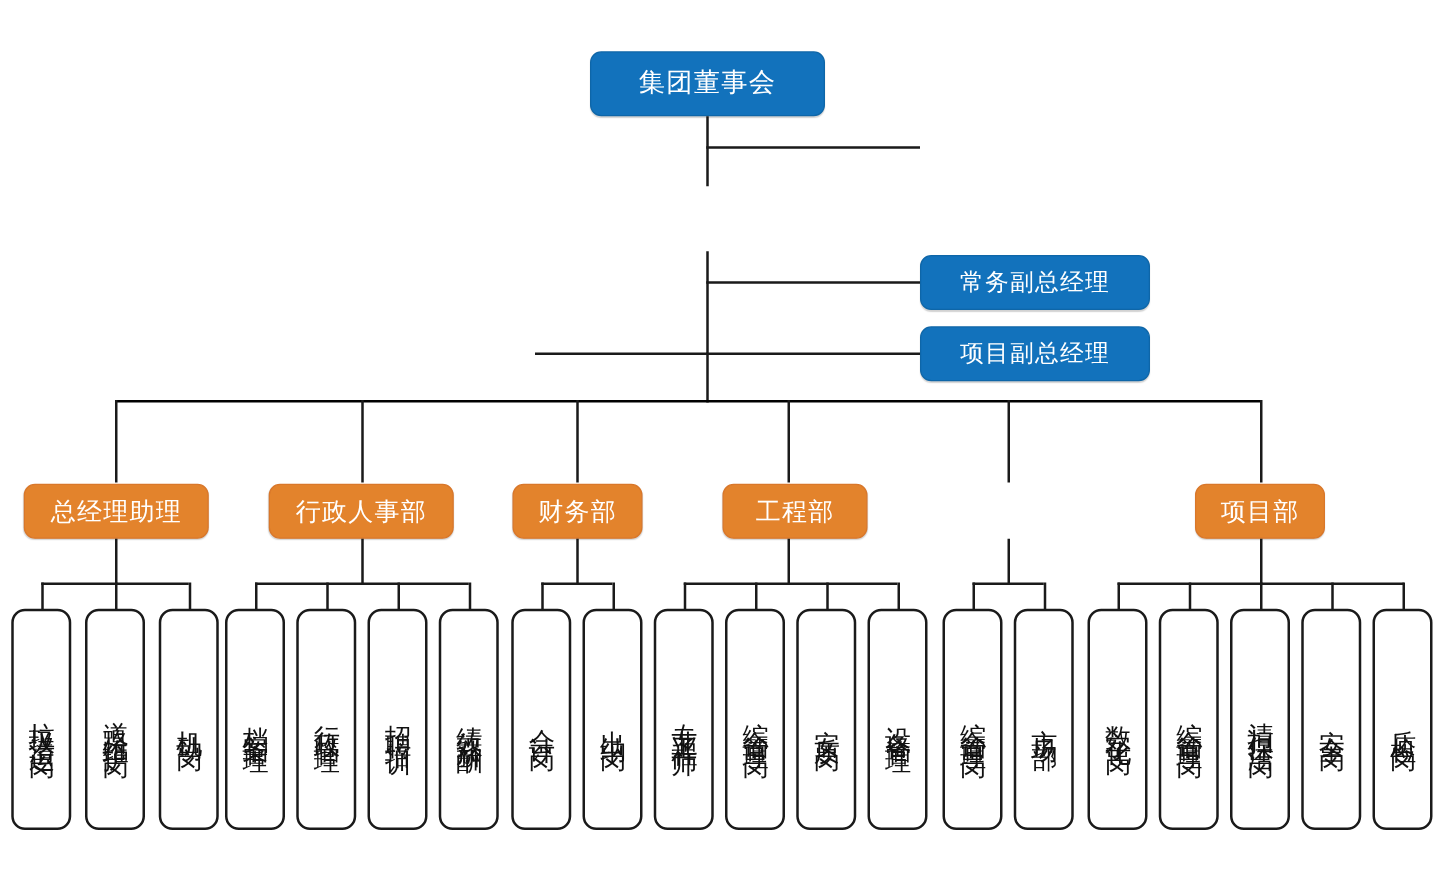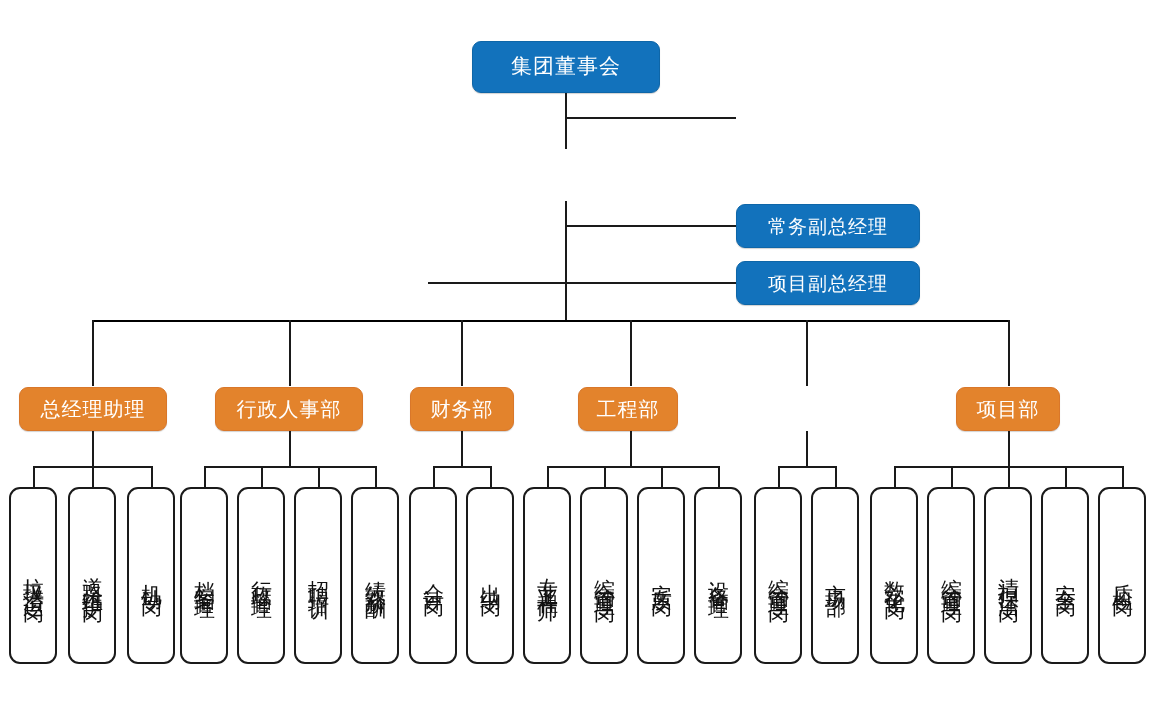--- a/index.html
+++ b/index.html
@@ -119,21 +119,21 @@
 
   <div class="node orange" style="left:19px; top:387px; width:148px; height:44px;">
     <span>总经理助理</span>
   </div>
   <div class="node orange" style="left:215px; top:387px; width:148px; height:44px;">
     <span>行政人事部</span>
   </div>
   <div class="node orange" style="left:410px; top:387px; width:104px; height:44px;">
     <span>财务部</span>
   </div>
-  <div class="node orange" style="left:578px; top:387px; width:100px; height:44px;">
+  <div class="node orange" style="left:578px; top:387px; width:116px; height:44px;">
     <span>工程部</span>
   </div>
   <div class="node orange" style="left:956px; top:387px; width:104px; height:44px;">
     <span>项目部</span>
   </div>
 
   <div class="line v" style="left:92px;  top:431px; height:36px;"></div>
   <div class="line v" style="left:289px; top:431px; height:36px;"></div>
   <div class="line v" style="left:461px; top:431px; height:36px;"></div>
   <div class="line v" style="left:630px; top:431px; height:36px;"></div>

